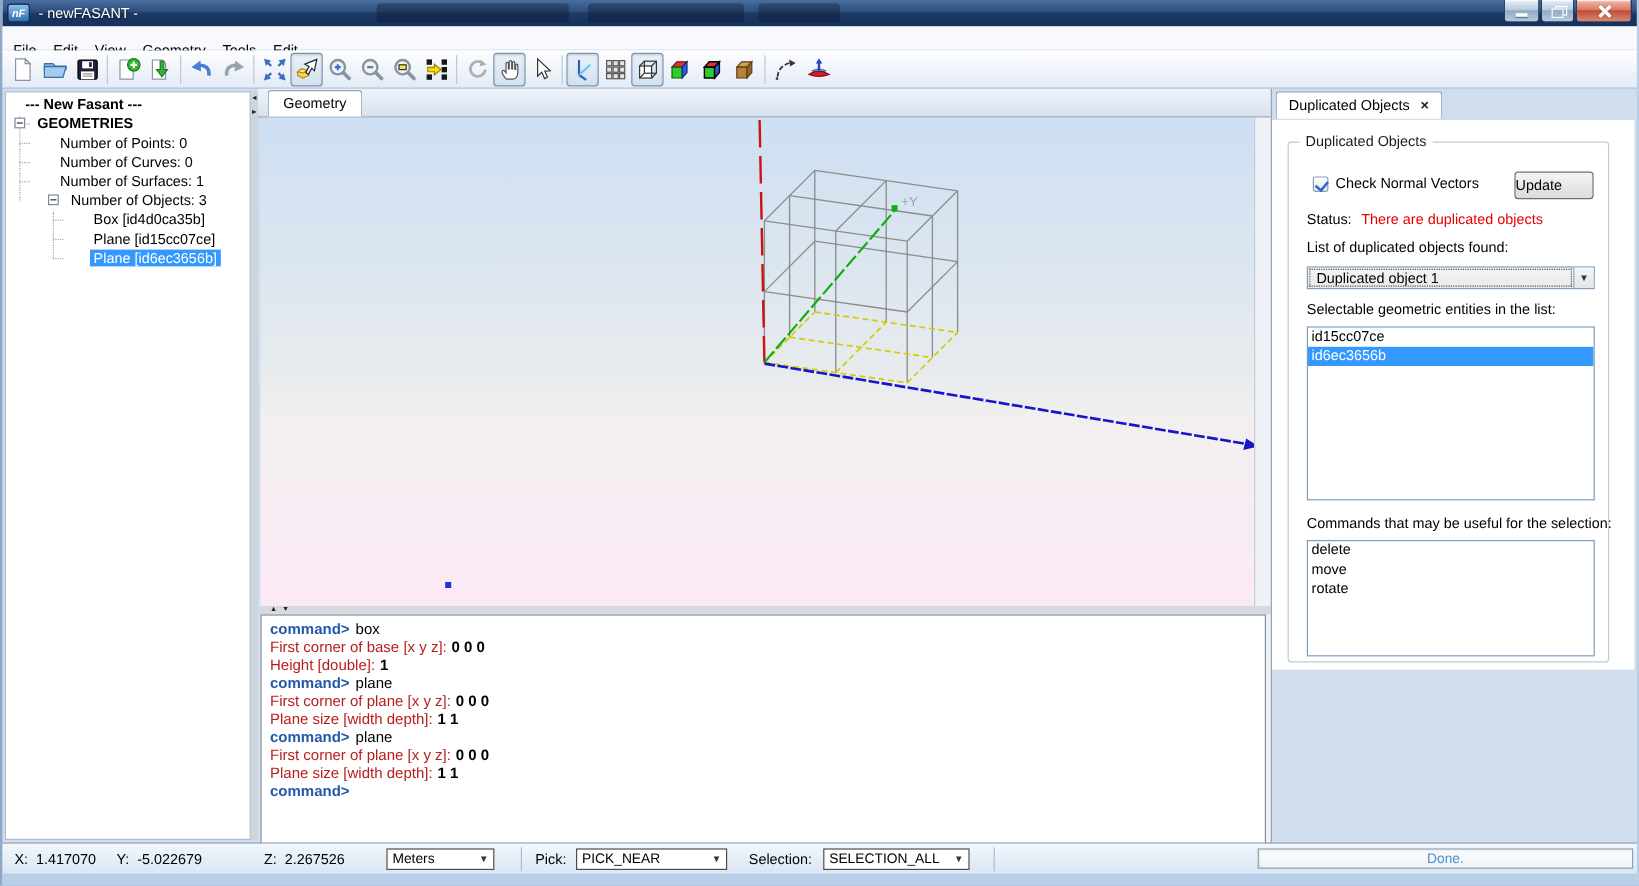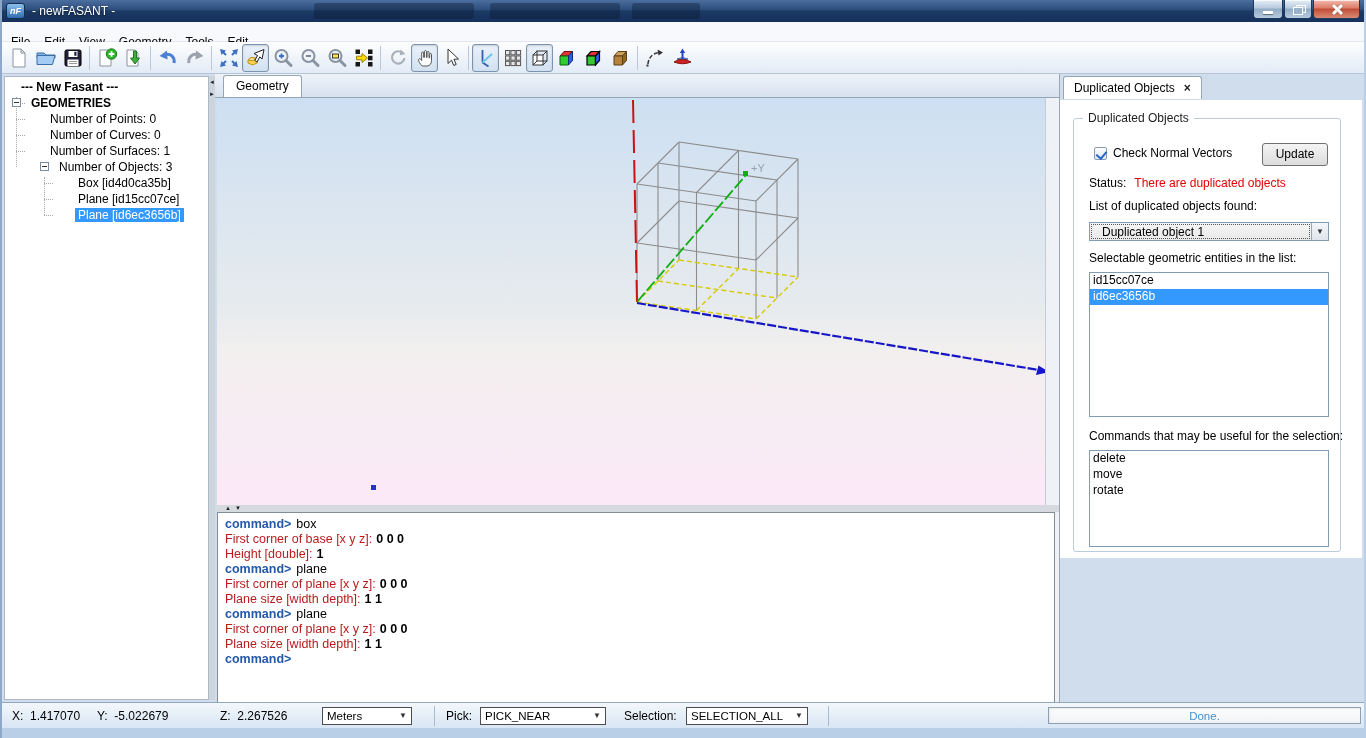--- a/index.html
+++ b/index.html
@@ -92,28 +92,28 @@
   .rtab-close{font-weight:bold;font-size:12px;color:#222;line-height:12px}
   .rbody{position:absolute;left:0;top:26px;width:302px;height:458px;background:#fff}
   .grp{position:absolute;left:13px;top:18px;width:268px;height:434px;border:1px solid #bccbd9;border-radius:3px}
   .grp-legend{position:absolute;left:9px;top:-8px;background:#fff;padding:0 5px;color:#1c1c1c}
   .cb{position:absolute;left:20px;top:28px;width:13px;height:13px;background:linear-gradient(180deg,#fdfdfd,#dde8f3);
     border:1px solid #8a9cb2;border-radius:2px}
   .cb::after{content:"";position:absolute;left:2.5px;top:1px;width:5px;height:8px;
     border:solid #2a66c8;border-width:0 2px 2px 0;transform:rotate(40deg)}
   .cb-label{position:absolute;left:39px;top:27px}
   .btn{position:absolute;left:188px;top:24px;width:66px;height:23px;border:1px solid #707070;border-radius:3px;
-    background:linear-gradient(180deg,#f4f4f4,#dcdcdc);text-align:center;line-height:21px}
+    background:linear-gradient(180deg,#f4f4f4,#dcdcdc);line-height:21px}
   .statusrow{position:absolute;left:15px;top:57px;white-space:nowrap}
   .status-red{color:#e60000;margin-left:8px}
   .flabel{position:absolute;left:15px;white-space:nowrap}
   .combo{position:absolute;left:15px;top:103px;width:240px;height:19px;border:1px solid #7f9db9;
     background:linear-gradient(180deg,#f5f5f5,#e9e9e9)}
   .combo-text{position:absolute;left:1px;top:1px;right:18px;bottom:1px;border:1px dotted #555;
-    line-height:15px;padding-left:10px;white-space:nowrap;overflow:hidden}
+    line-height:15px;padding-left:5px;white-space:nowrap;overflow:hidden}
   .combo-arrow{position:absolute;right:0;top:0;width:17px;height:17px;border-left:1px solid #98a6b6;
     background:linear-gradient(180deg,#f4f6f8,#dfe5ec);text-align:center;font-size:8px;line-height:17px;color:#333}
   .listbox{position:absolute;left:15px;width:240px;background:#fff;border:1px solid #7f9db9;overflow:hidden}
   .li{height:16px;line-height:15px;padding-left:3px}
   .li.sel{background:#3399ff;color:#fff}
 
   
   .statusbar{left:0;top:702px;width:1366px;height:26px;border-top:1px solid #93a6ba;
     background:linear-gradient(180deg,#f2f7fc,#d9e6f4)}
   .sb-item{position:absolute;top:0;height:26px;line-height:26px;white-space:nowrap}

